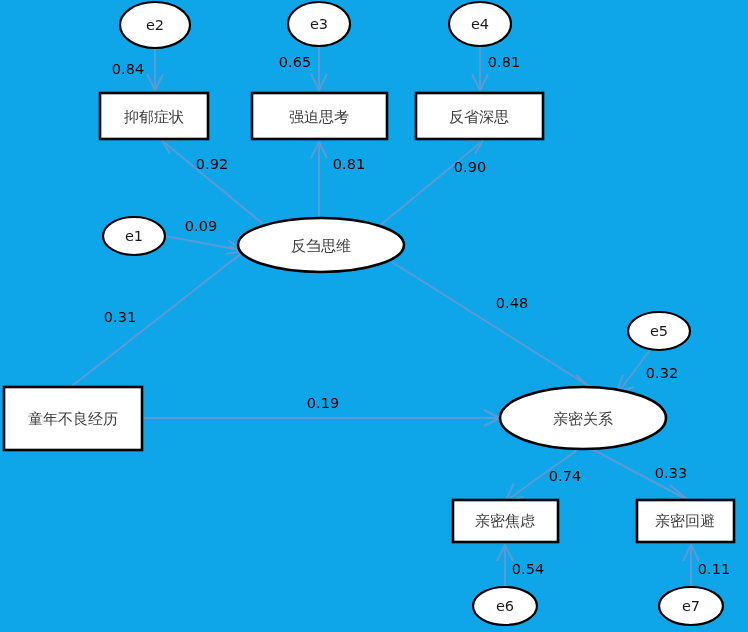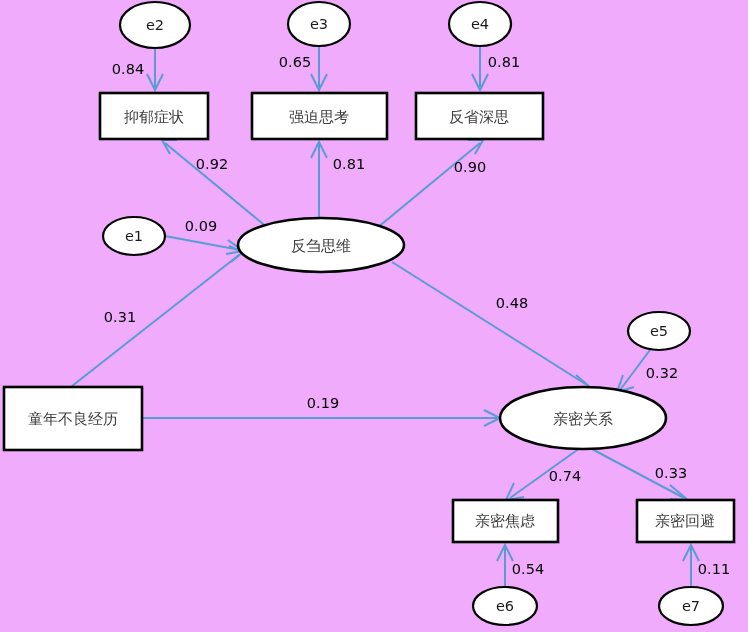--- a/index.html
+++ b/index.html
@@ -10,21 +10,21 @@
   body {
     width: 748px;
     height: 632px;
     font-family: "Liberation Sans", sans-serif;
     overflow: hidden;
   }
   #diagram-root {
     position: relative;
     width: 748px;
     height: 632px;
-    background: #f0abfc;
+    background: #0ea5e9;
   }
   svg#sem-canvas {
     position: absolute;
     top: 0;
     left: 0;
     width: 748px;
     height: 632px;
   }
   .node-shape {
     fill: #ffffff;

